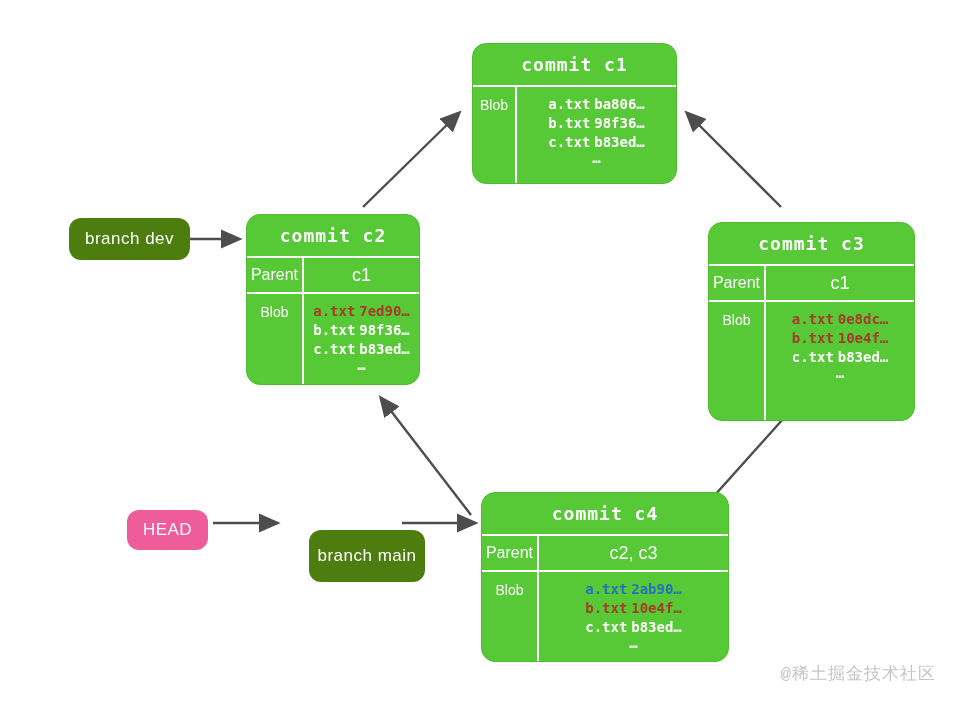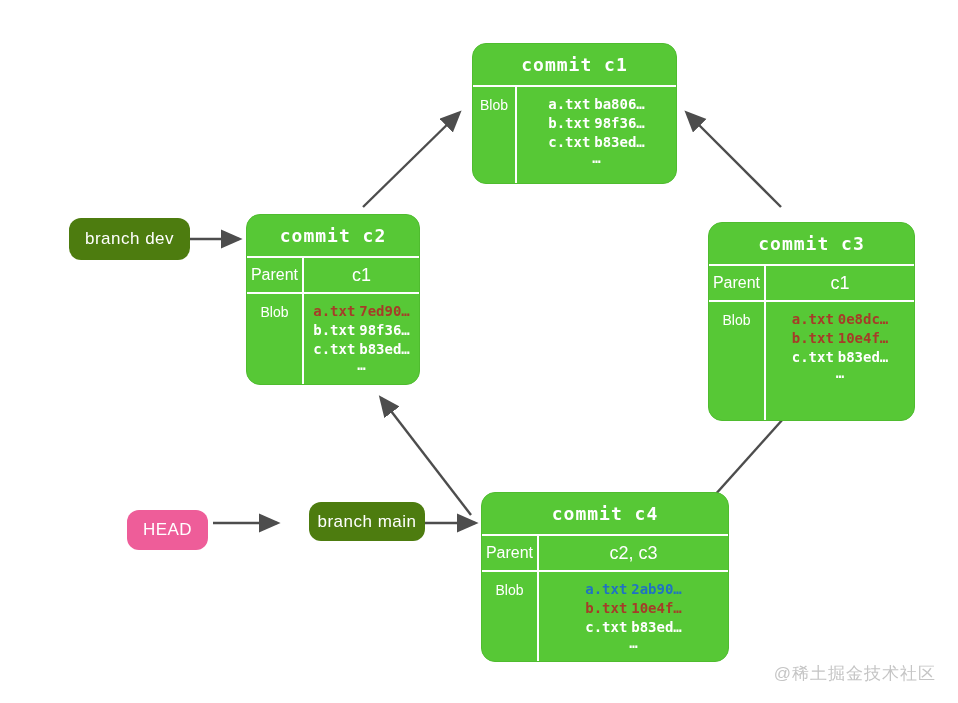--- a/index.html
+++ b/index.html
@@ -104,20 +104,21 @@
   }
 
   
   .watermark {
     position: absolute;
     right: 22px;
     bottom: 18px;
     color: #c5c5c5;
     font-size: 17px;
     letter-spacing: 1px;
+    font-family: Liberation Mono, monospace;
   }
 </style>
 </head>
 <body>
 
 <div id="canvas">
 
   <svg id="arrows" viewBox="0 0 958 703">
     <defs>
       <marker id="ah" markerWidth="10" markerHeight="9" refX="7.5" refY="4" orient="auto">
@@ -234,19 +235,19 @@
   </div>
 
   <div class="pointer-box branch" style="left:43px; top:218px; width:121px; height:42px;">
     <span>branch dev</span>
   </div>
 
   <div class="pointer-box head" style="left:127px; top:503px; width:81px; height:40px;margin-top:7px;">
     <span>HEAD</span>
   </div>
 
-  <div class="pointer-box branch" style="left:283px; top:502px; width:116px; height:39px;">
+  <div class="pointer-box branch" style="left:283px; top:530px; width:116px; height:52px;">
     <span>branch main</span>
   </div>
 
   <div class="watermark">@稀土掘金技术社区</div>
 
 </div>
 
 </body></html>

